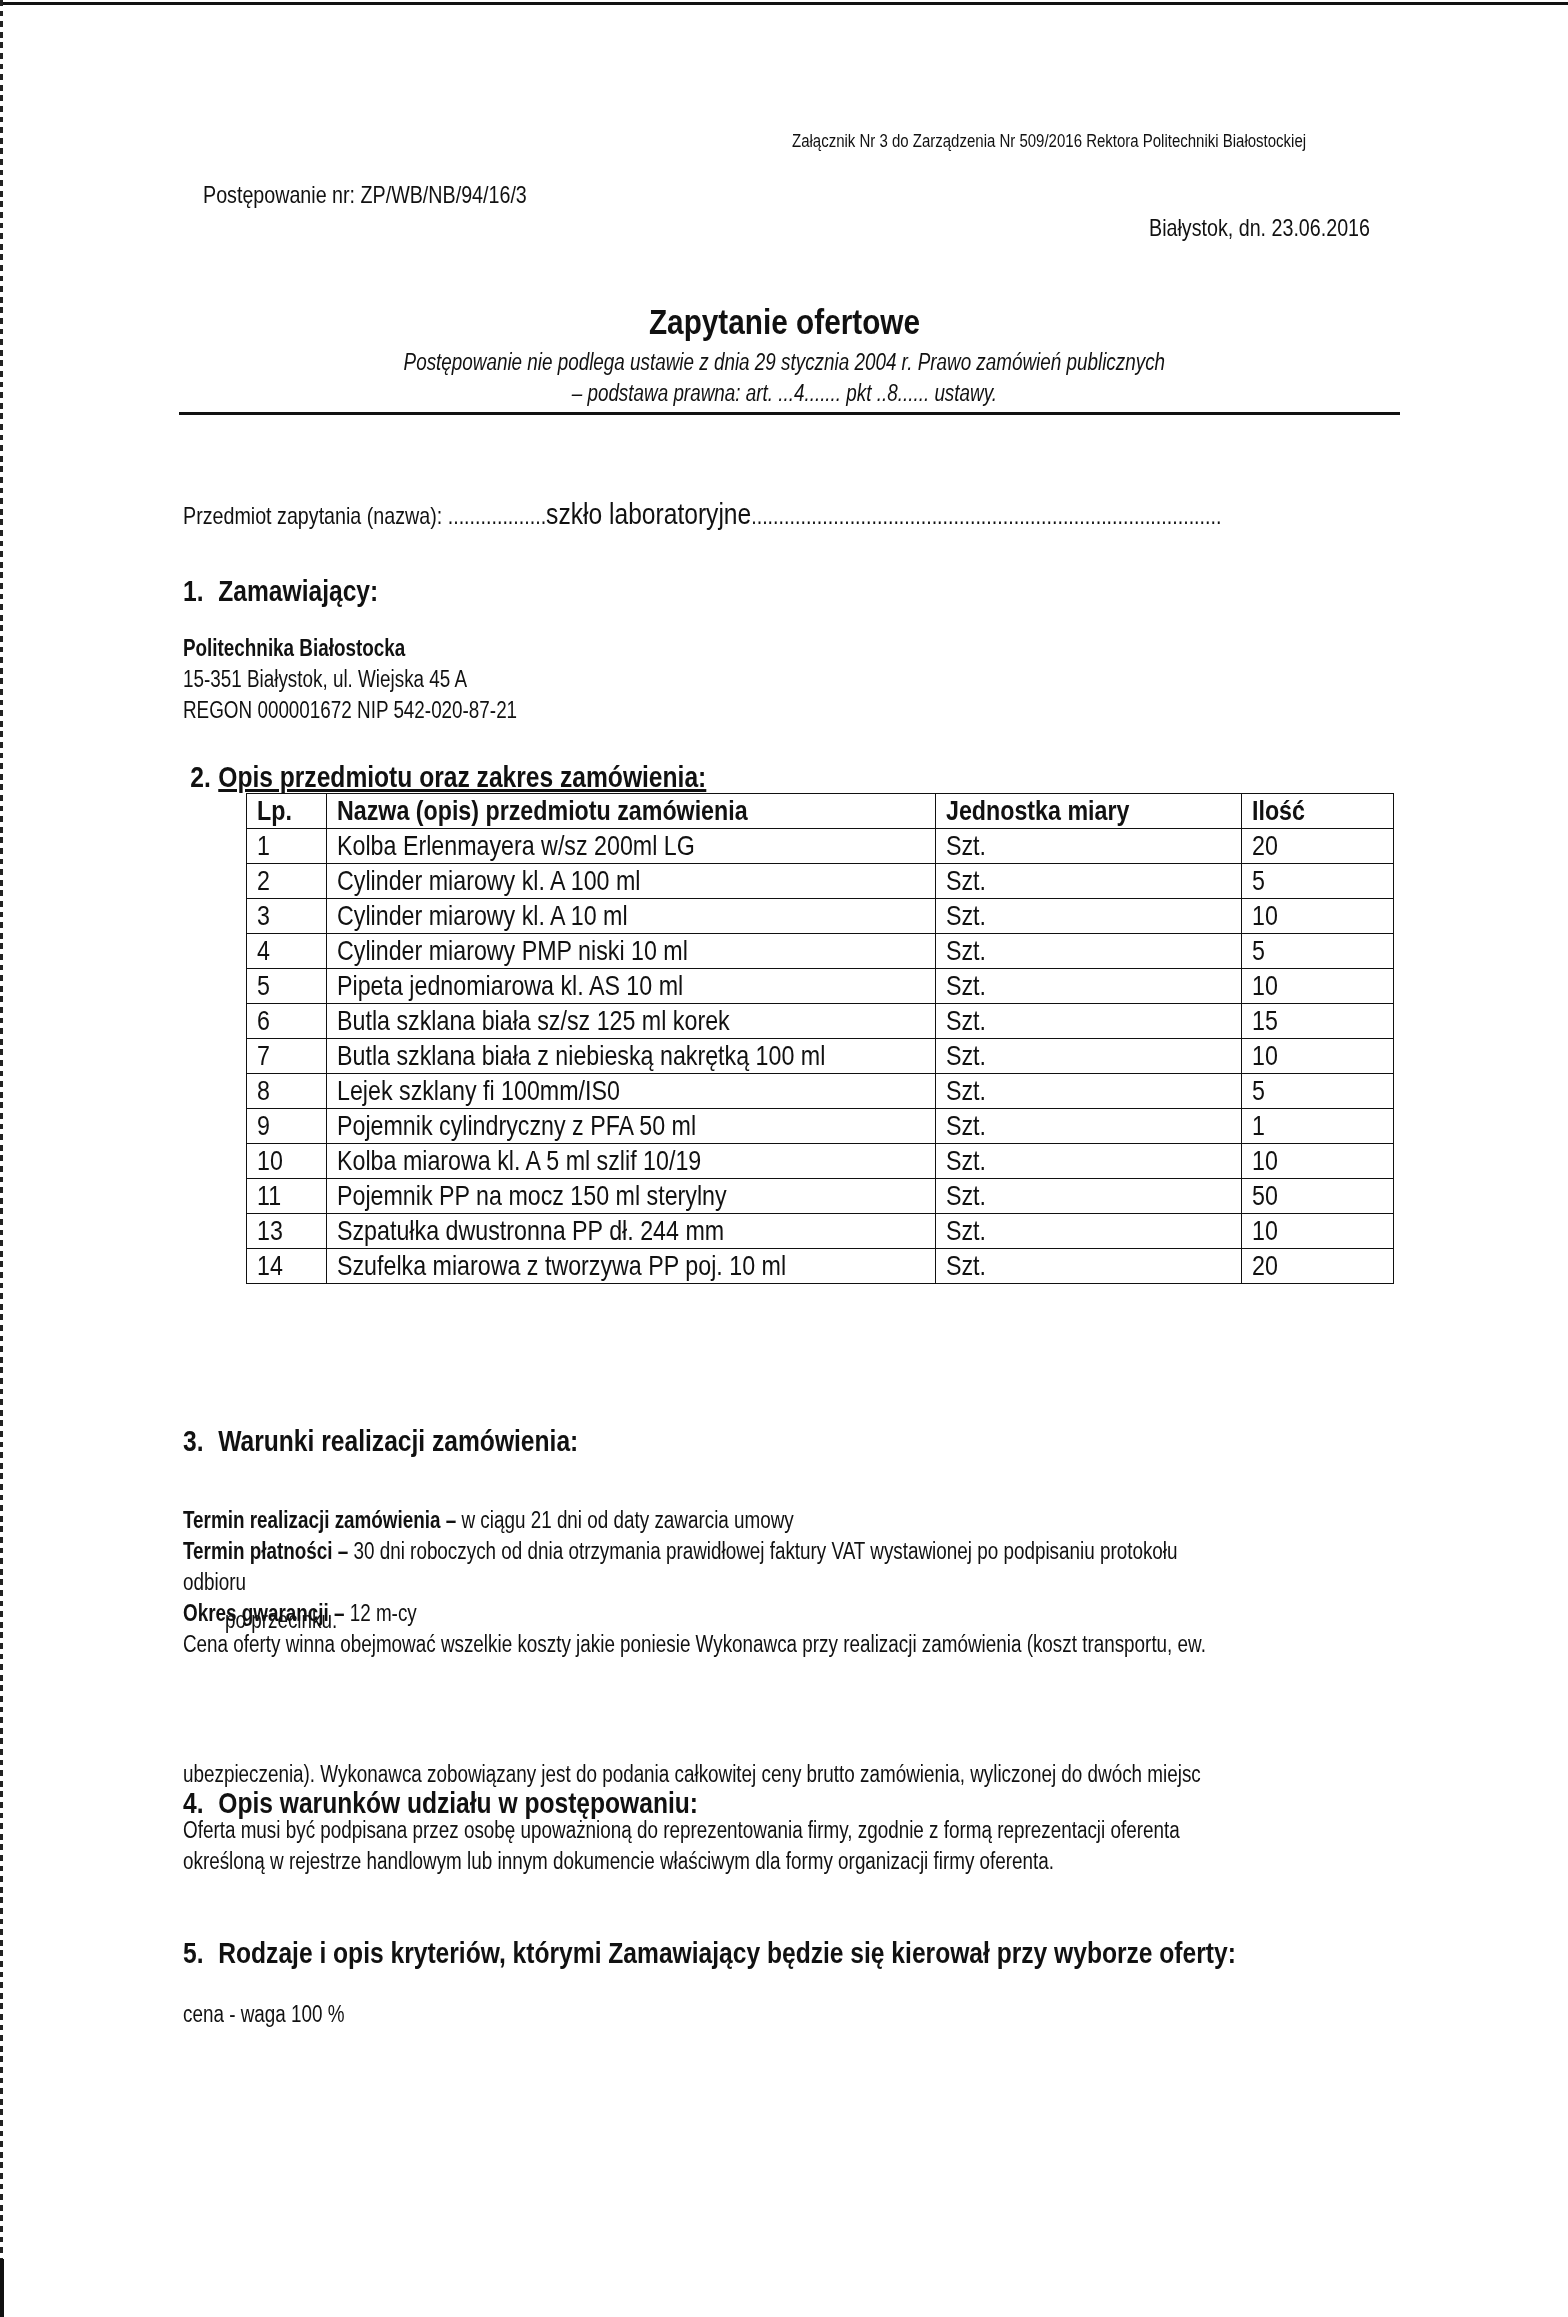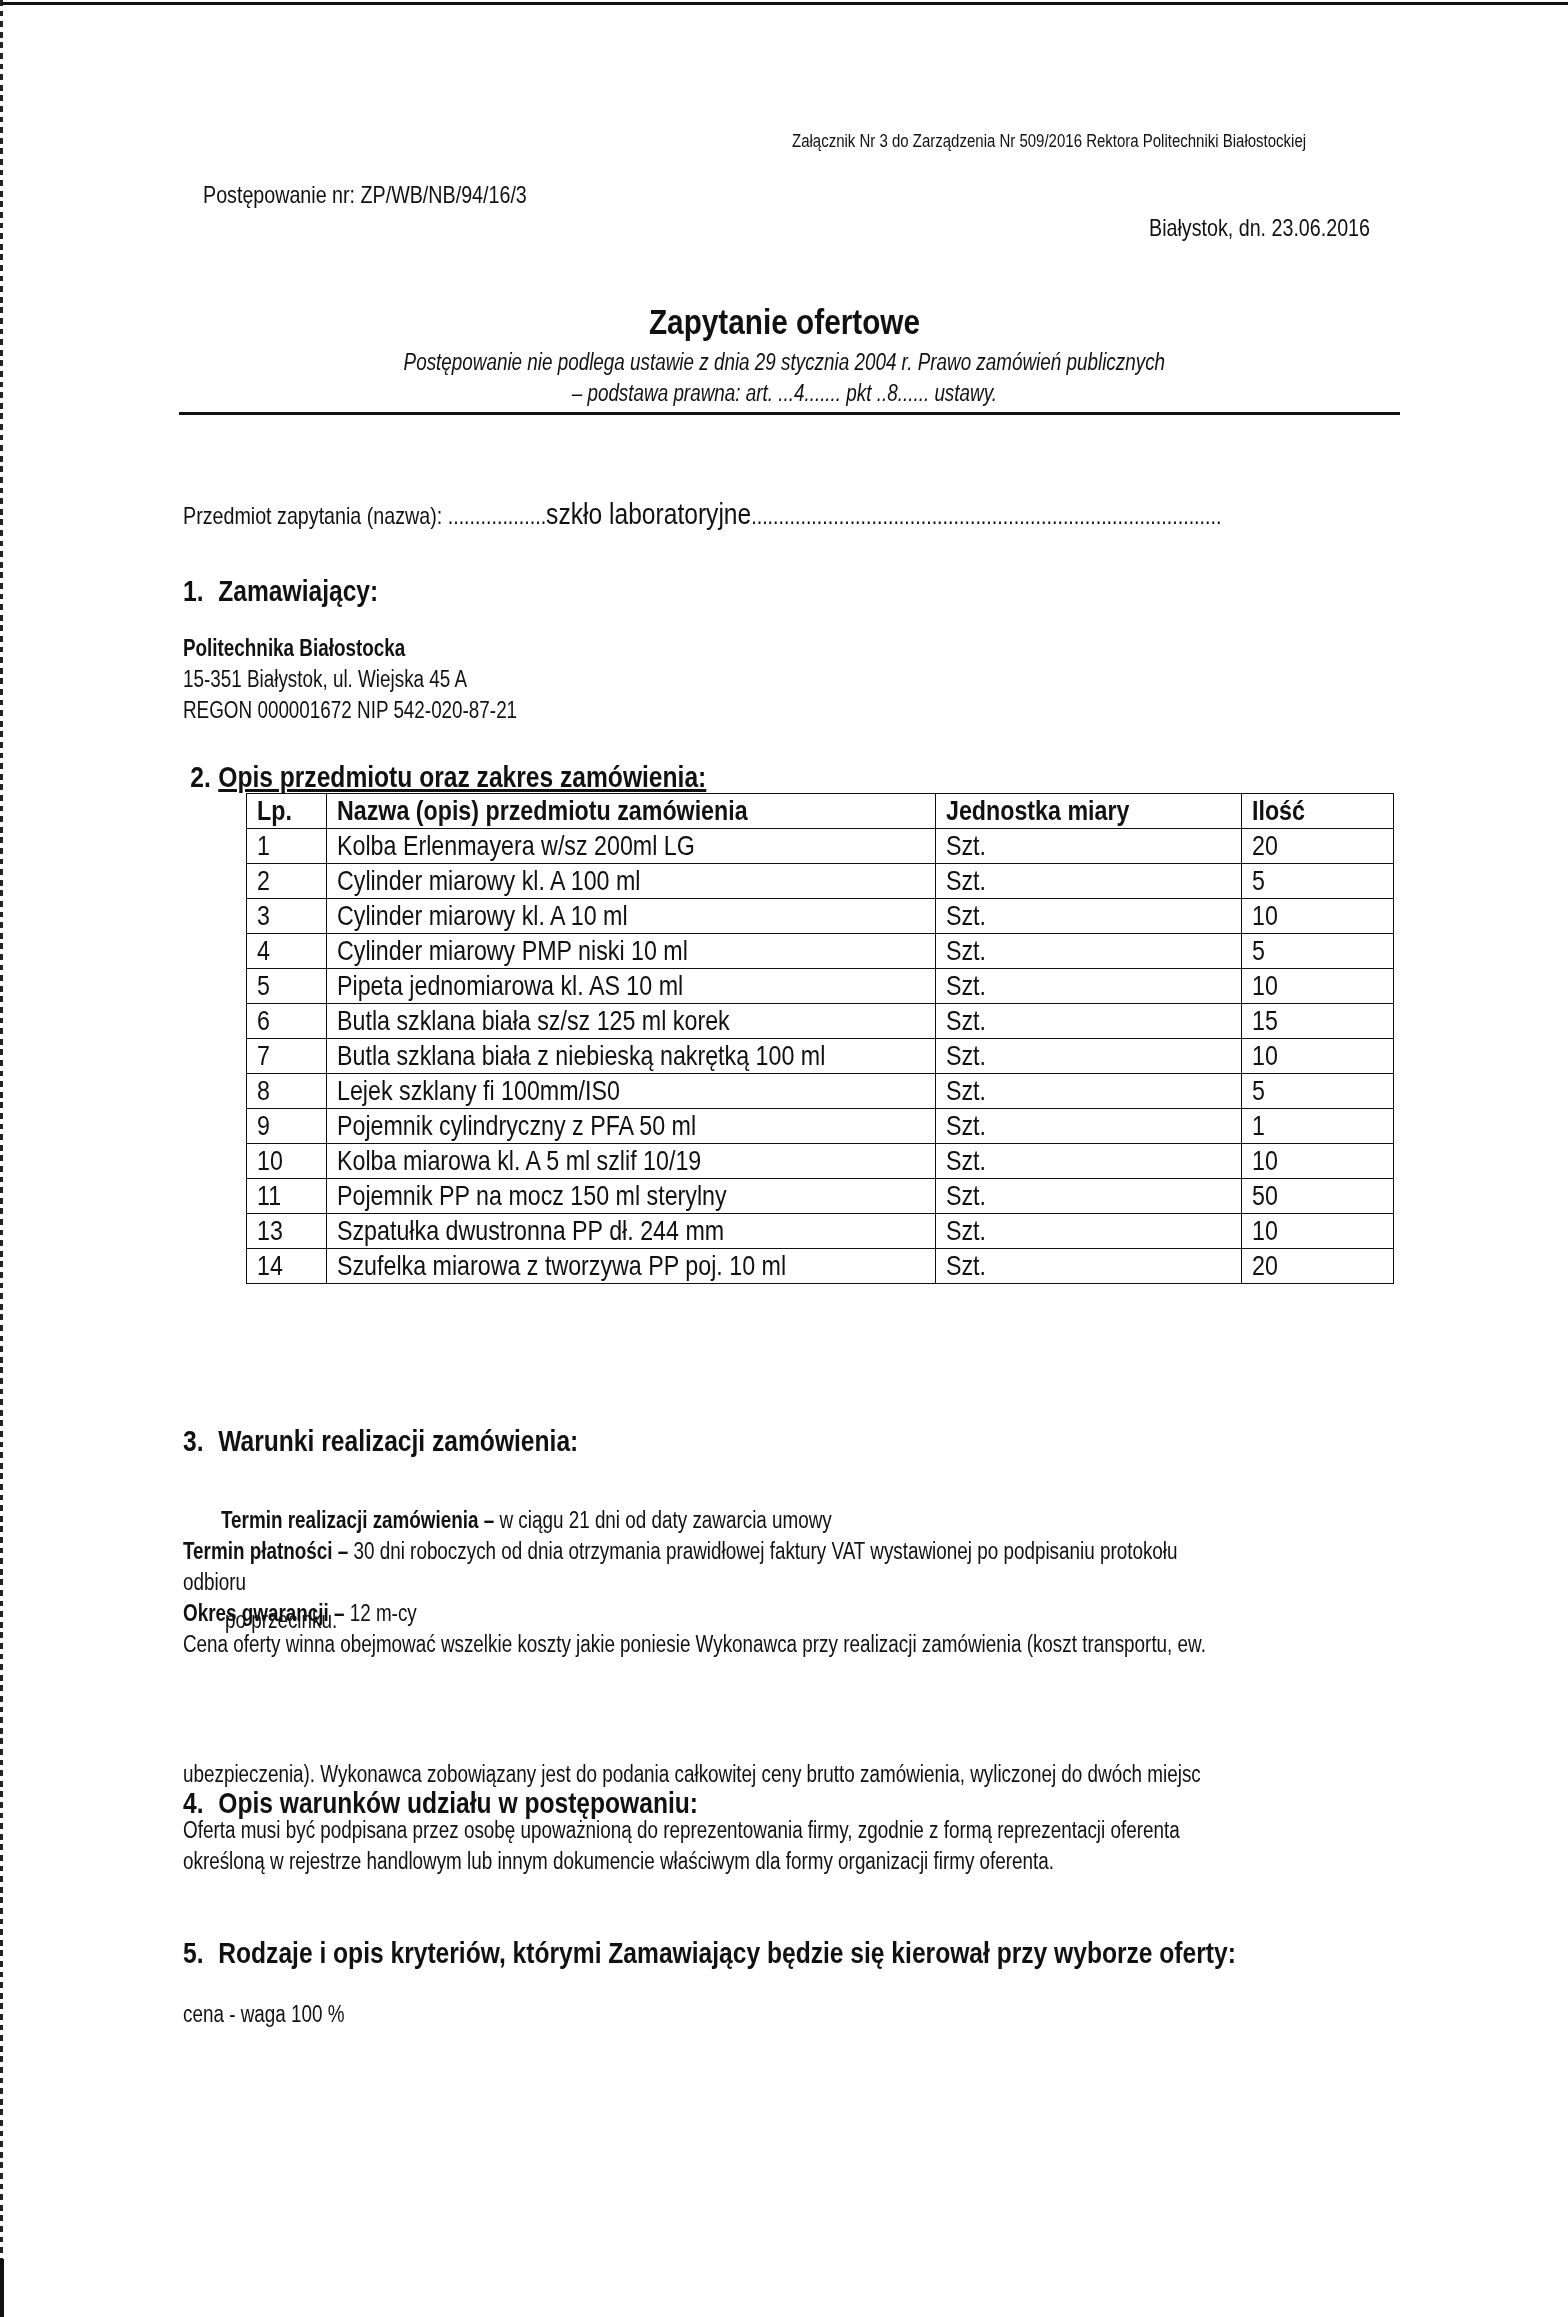--- a/index.html
+++ b/index.html
@@ -92,21 +92,21 @@
     table.items .c-lp { width: 60px; }
     table.items .c-name { width: 556px; }
     table.items .c-unit { width: 286px; }
     .cell-text { display: inline-block; transform: scaleX(0.83); transform-origin: left center; }
 
     .s3 { left: 183px; top: 1424px; }
     .para {
       position: absolute; left: 183px; font-size: 23px; line-height: 31px;
     }
     .para b { font-weight: bold; }
-    .p1 { top: 1505px; margin-left: 38px; }
+    .p1 { top: 1505px; }
     .p2 { top: 1536px; }
     .p3 { top: 1567px; }
     .p4 { top: 1598px; }
     .p5 { top: 1629px; }
     .p6 { top: 1759px; }
     .p7 { top: 1605px; margin-left: 42px; }
     .s4 { left: 183px; top: 1786px; }
     .p8 { top: 1815px; }
     .p9 { top: 1846px; }
     .s5 { left: 183px; top: 1936px; }

